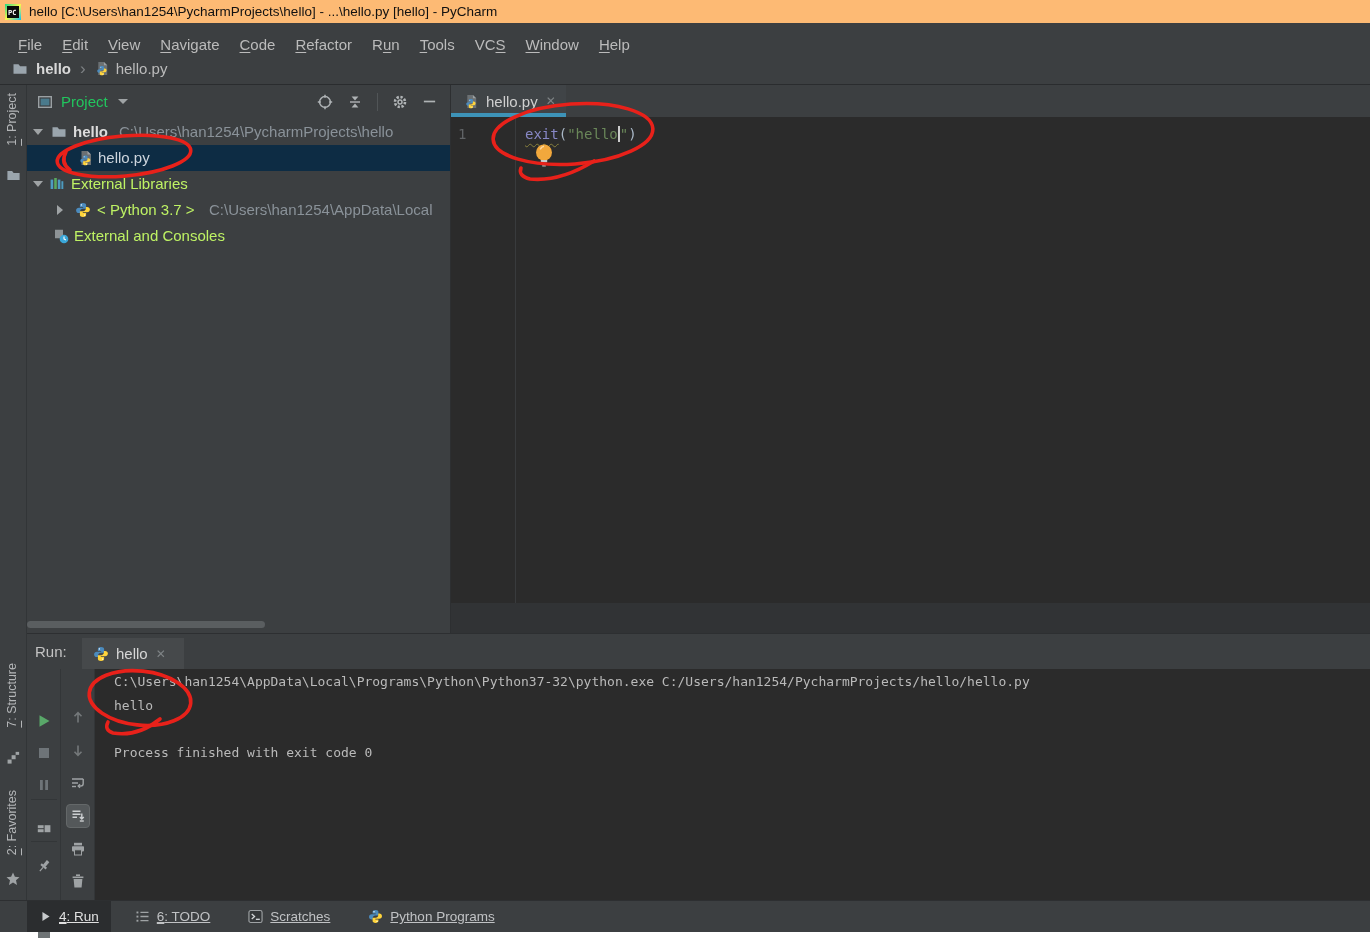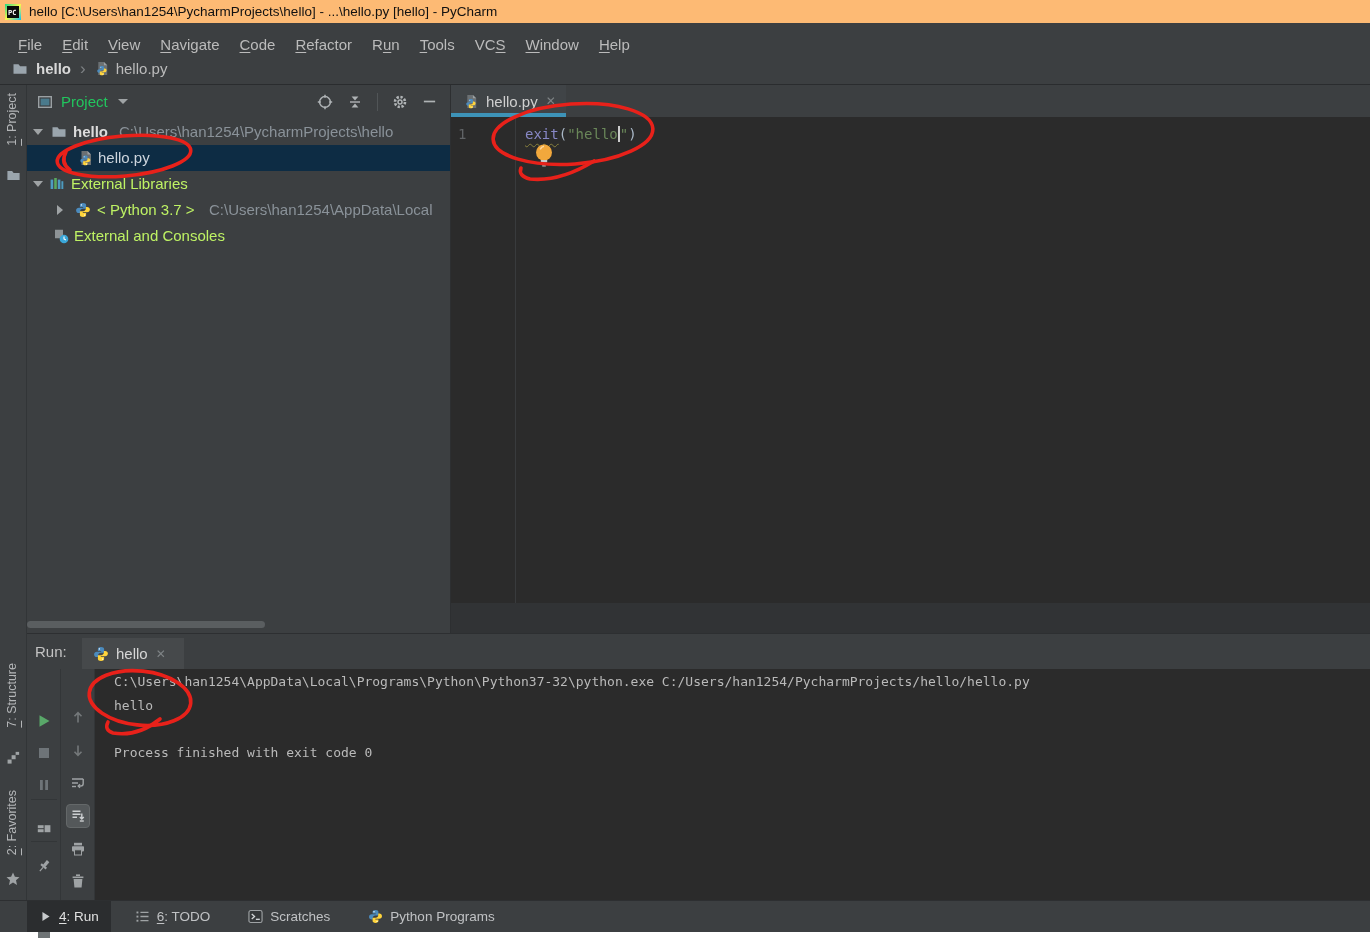--- a/index.html
+++ b/index.html
@@ -83,21 +83,21 @@
   .run-col1 { position:absolute; left:0; top:35px; width:34px; height:232px; border-right:1px solid #333638; }
   .run-col2 { position:absolute; left:34px; top:35px; width:34px; height:232px; border-right:1px solid #333638; }
   .rbtn { position:absolute; left:50%; transform:translateX(-50%); width:16px; height:16px; }
   .rbtn-box { position:absolute; left:50%; transform:translateX(-50%); width:24px; height:24px;
     background:#54585a; border:1px solid #646869; border-radius:4px; display:flex; align-items:center; justify-content:center; }
   .col-sep { position:absolute; left:4px; width:26px; height:1px; background:#333638; }
 
   
   .bottom-bar { position:absolute; left:0; top:900px; width:1370px; height:32px; background:#3c3f41;
     border-top:1px solid #2d2f31; display:flex; align-items:center; font-size:13.5px; }
-  .bb-item { display:flex; align-items:center; gap:7px; height:32px; padding:0 12px; color:#c0c2c4; cursor:pointer; }
+  .bb-item { display:flex; align-items:center; gap:7px; height:32px; padding:0 12px; color:#c0c2c4; cursor:pointer;text-decoration:underline; }
   .bb-item.active { background:#2b2d2f; color:#e0e0e0; }
   .cut-strip { position:absolute; left:0; top:932px; width:1370px; height:6px; background:#ffffff; }
   .cut-artifact { position:absolute; left:38px; top:932px; width:12px; height:6px; background:#6f7476; }
 
   
   .annotations { position:absolute; left:0; top:0; pointer-events:none; }
   .annotations path, .annotations ellipse { fill:none; stroke:#e8211a; stroke-width:3.6; stroke-linecap:round; }
 </style>
 </head>
 <body>

